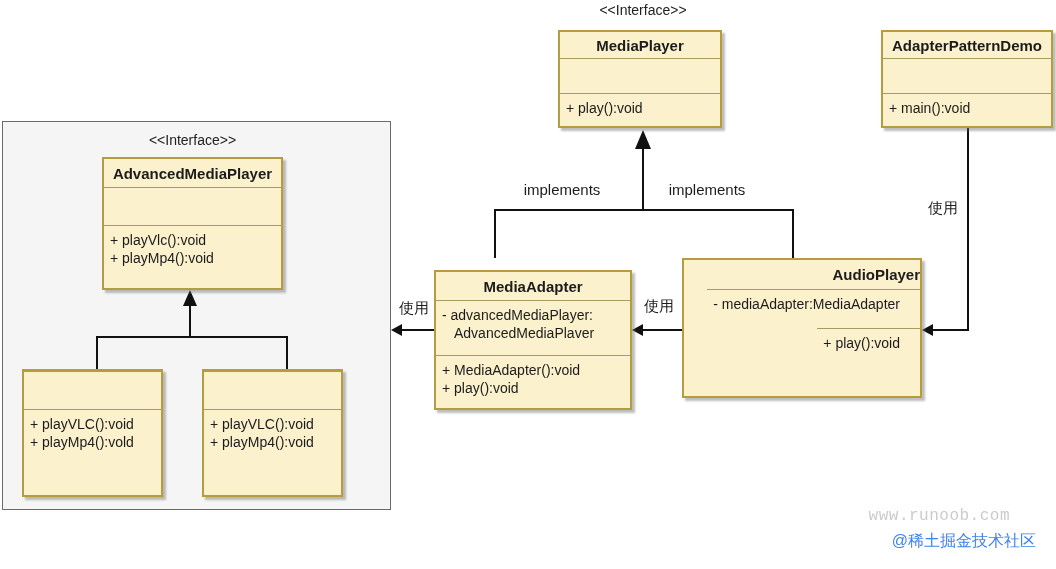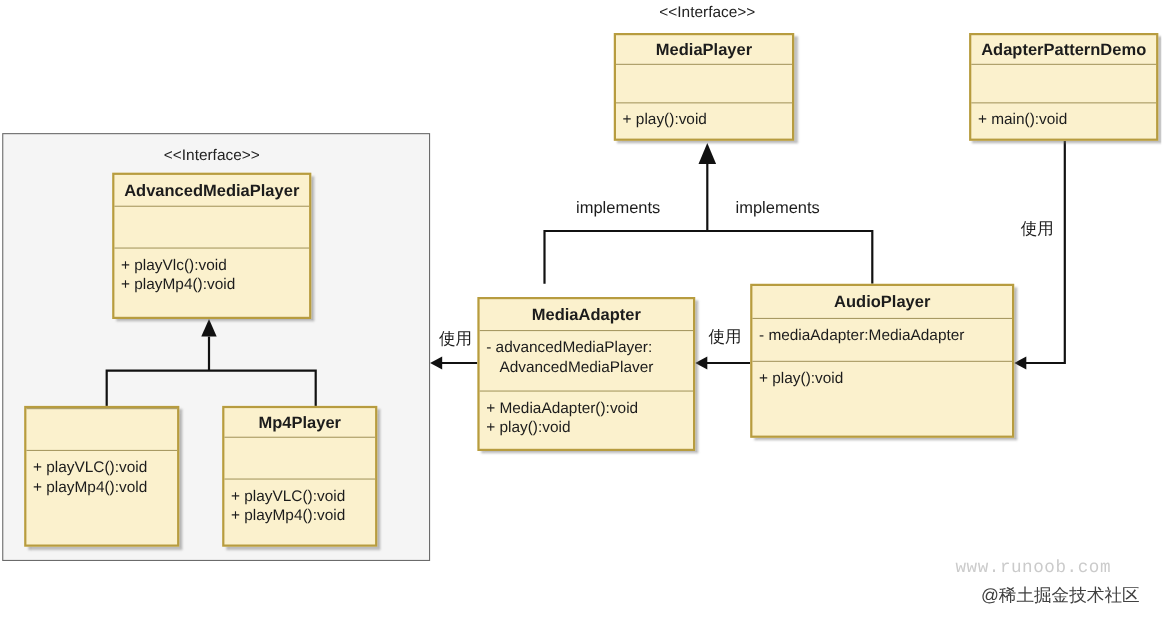--- a/index.html
+++ b/index.html
@@ -24,21 +24,21 @@
   .cls-sec{
     border-top:1px solid #a89a63;box-sizing:border-box;flex:0 0 auto;
     padding:5px 20px 0 6px;font-size:14px;line-height:18px;
   }
   .cls-sec.grow{flex:1 1 auto;}
   .member{white-space:nowrap;}
   .member.indent{padding-left:12px;}
   .conn-label{position:absolute;font-size:15px;color:#1c1c1c;text-align:center;}
   svg.connectors{position:absolute;left:0;top:0;pointer-events:none;}
   .wm1{position:absolute;right:46px;top:507px;font-size:16px;letter-spacing:.5px;color:#cbcbcb;font-family:Liberation Mono, monospace;}
-  .wm2{position:absolute;right:20px;top:531px;font-size:16px;color:#404040;}
+  .wm2{position:absolute;right:20px;top:531px;font-size:16px;color:#3b82f6;}
 </style>
 </head>
 <body>
 
 <div id="canvas">
 
   <div class="panel" style="left:2px;top:121px;width:389px;height:389px;"></div>
 
   <svg class="connectors" width="1056" height="569" viewBox="0 0 1056 569">
 
@@ -100,41 +100,40 @@
 
   <div class="cls" style="left:22px;top:369px;width:141px;height:128px;">
     <div class="cls-sec" style="height:38px;"></div>
     <div class="cls-sec grow">
       <div class="member">+ playVLC():void</div>
       <div class="member">+ playMp4():vold</div>
     </div>
   </div>
 
   <div class="cls" style="left:202px;top:369px;width:141px;height:128px;">
-    <div class="cls-title" style="height:26px;">Mp4Player</div>
     <div class="cls-sec" style="height:38px;"></div>
     <div class="cls-sec grow">
       <div class="member">+ playVLC():void</div>
       <div class="member">+ playMp4():void</div>
     </div>
   </div>
 
   <div class="cls" style="left:434px;top:258px;width:198px;height:140px;margin-top:12px;">
     <div class="cls-title" style="height:28px;">MediaAdapter</div>
     <div class="cls-sec" style="height:55px;">
       <div class="member">- advancedMediaPlayer:</div>
       <div class="member indent">AdvancedMediaPlaver</div>
     </div>
     <div class="cls-sec grow">
       <div class="member">+ MediaAdapter():void</div>
       <div class="member">+ play():void</div>
     </div>
   </div>
 
-  <div class="cls" style="left:682px;top:258px;width:240px;height:140px;">
+  <div class="cls" style="left:682px;top:258px;width:240px;height:140px;align-items:flex-end;">
     <div class="cls-title" style="height:29px;">AudioPlayer</div>
     <div class="cls-sec" style="height:39px;">
       <div class="member">- mediaAdapter:MediaAdapter</div>
     </div>
     <div class="cls-sec grow">
       <div class="member">+ play():void</div>
     </div>
   </div>
 
   <div class="conn-label" style="left:512px;top:181px;width:100px;">implements</div>

